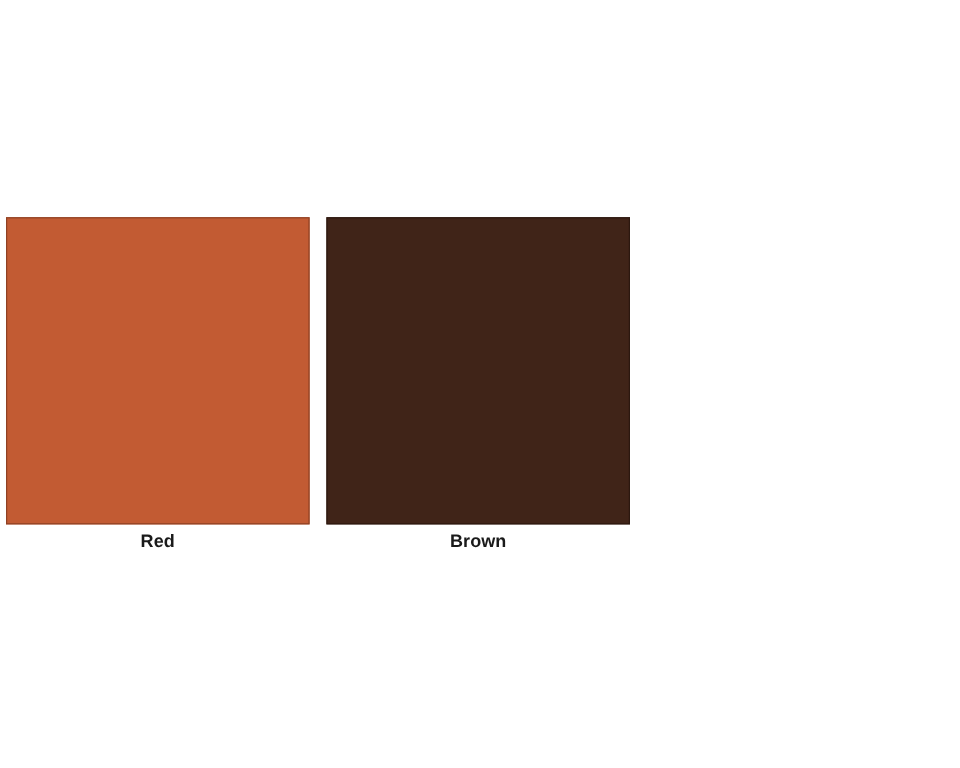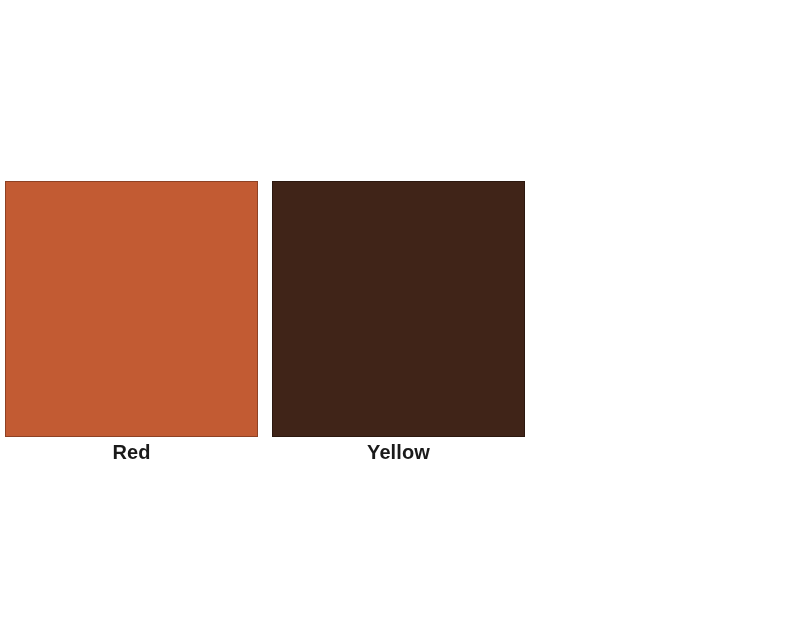--- a/index.html
+++ b/index.html
@@ -49,21 +49,21 @@
     border-style: solid;
     border-width: 1px;
     line-height: 0;
     font-size: 0;
   }
 
   .swatch-label {
     margin-top: 0px;
     height: 30px;
     line-height: 30px;
-    font-size: 20px;
+    font-size: 15px;
     font-weight: 600;
     color: #1a1a1a;
     text-align: center;
     letter-spacing: 0.1px;
     white-space: nowrap;
     font-family: "Liberation Sans", sans-serif;
   }
 
   
   #cell-0 { width: 253px; margin-left: 5px;  }
@@ -77,19 +77,19 @@
 
   <div id="swatch-row">
 
     <div class="swatch-cell" id="cell-0">
       <div class="swatch-chip" style="background-color: rgb(194, 91, 51); border-color: rgb(142, 65, 36);"></div>
       <div class="swatch-label" style="color: rgb(26, 26, 26);">Red</div>
     </div>
 
     <div class="swatch-cell" id="cell-1">
       <div class="swatch-chip" style="background-color: rgb(64, 36, 24); border-color: rgb(44, 24, 15);"></div>
-      <div class="swatch-label" style="color: rgb(26, 26, 26);">Yellow</div>
+      <div class="swatch-label" style="color: rgb(26, 26, 26);">Brown</div>
     </div>
 
 
   </div>
 
 </div>
 
 </body></html>

